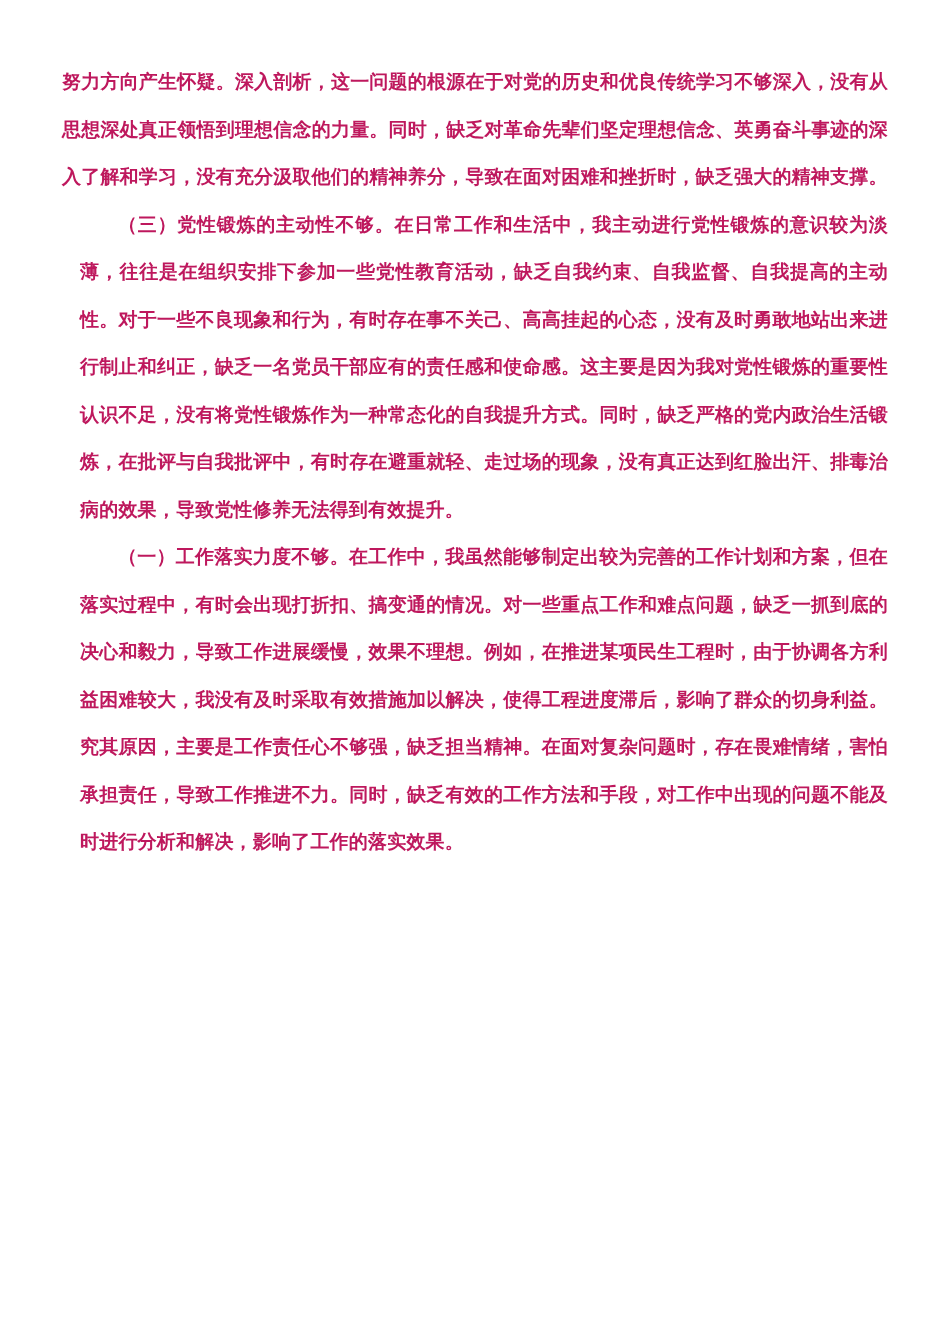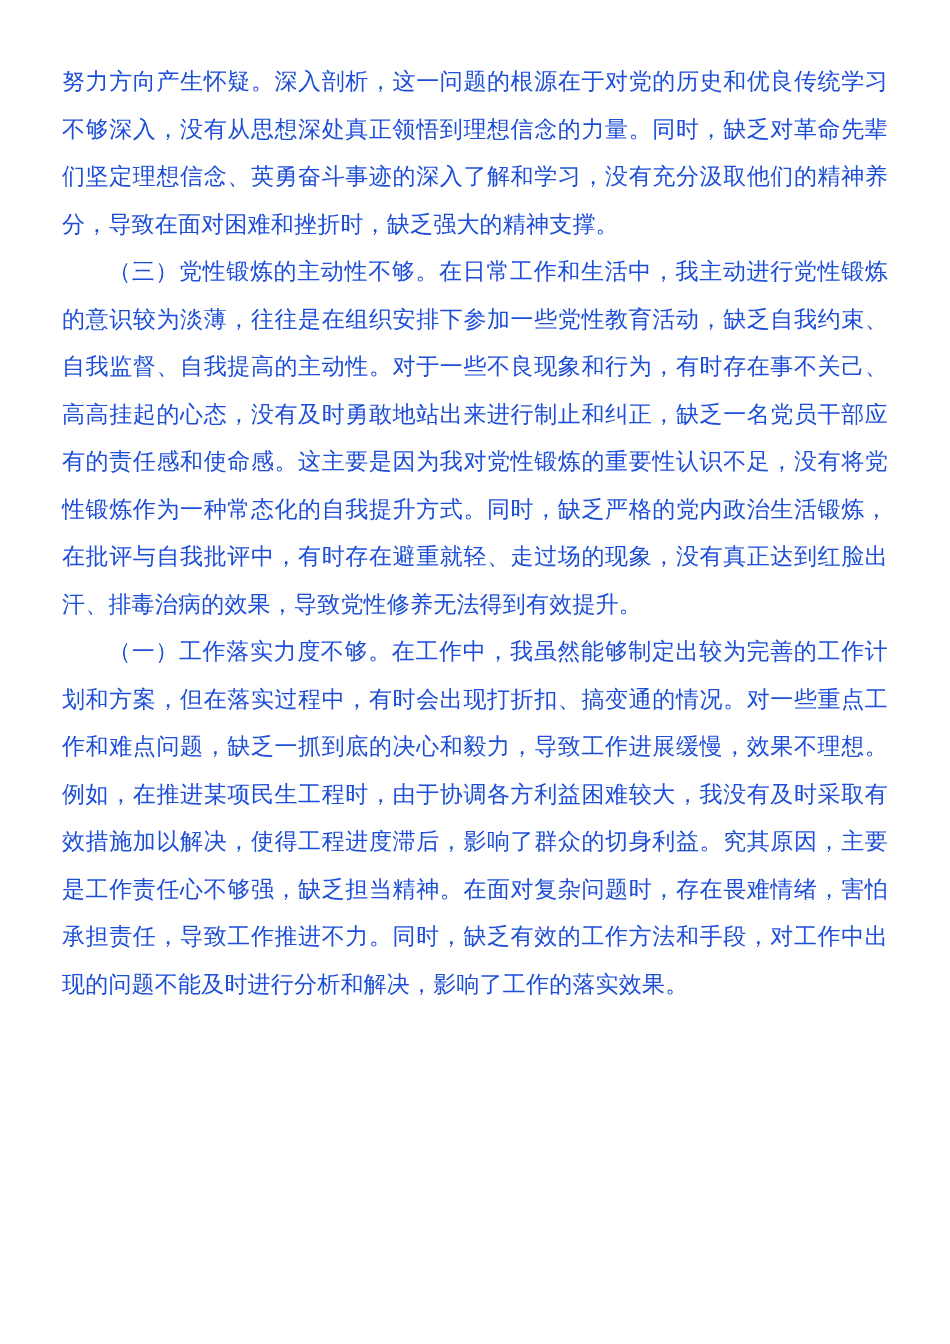--- a/index.html
+++ b/index.html
@@ -15,34 +15,36 @@
   }
   .page {
     position: relative;
     width: 950px;
     height: 1344px;
     box-sizing: border-box;
     padding: 58px 62px 40px 62px;
     background: #ffffff;
   }
   .doc-body {
-    font-size: 23px;
+    font-size: 19px;
     line-height: 47.5px;
     letter-spacing: 0.2px;
     text-align: justify;
     text-justify: inter-ideograph;
-    color: #1d4ed8;
+    color: #be185d;
+    font-weight: bold;
   }
   .para {
     margin: 0 0 0 0;
     text-indent: 0;
     white-space: normal;
   }
   .para.indent {
     text-indent: 2em;
+    margin-left: 18px;
   }
   .para.heading {
     text-indent: 2em;
   }
 </style>
 </head>
 <body>
 
 <div class="page">
   <div class="doc-body">

